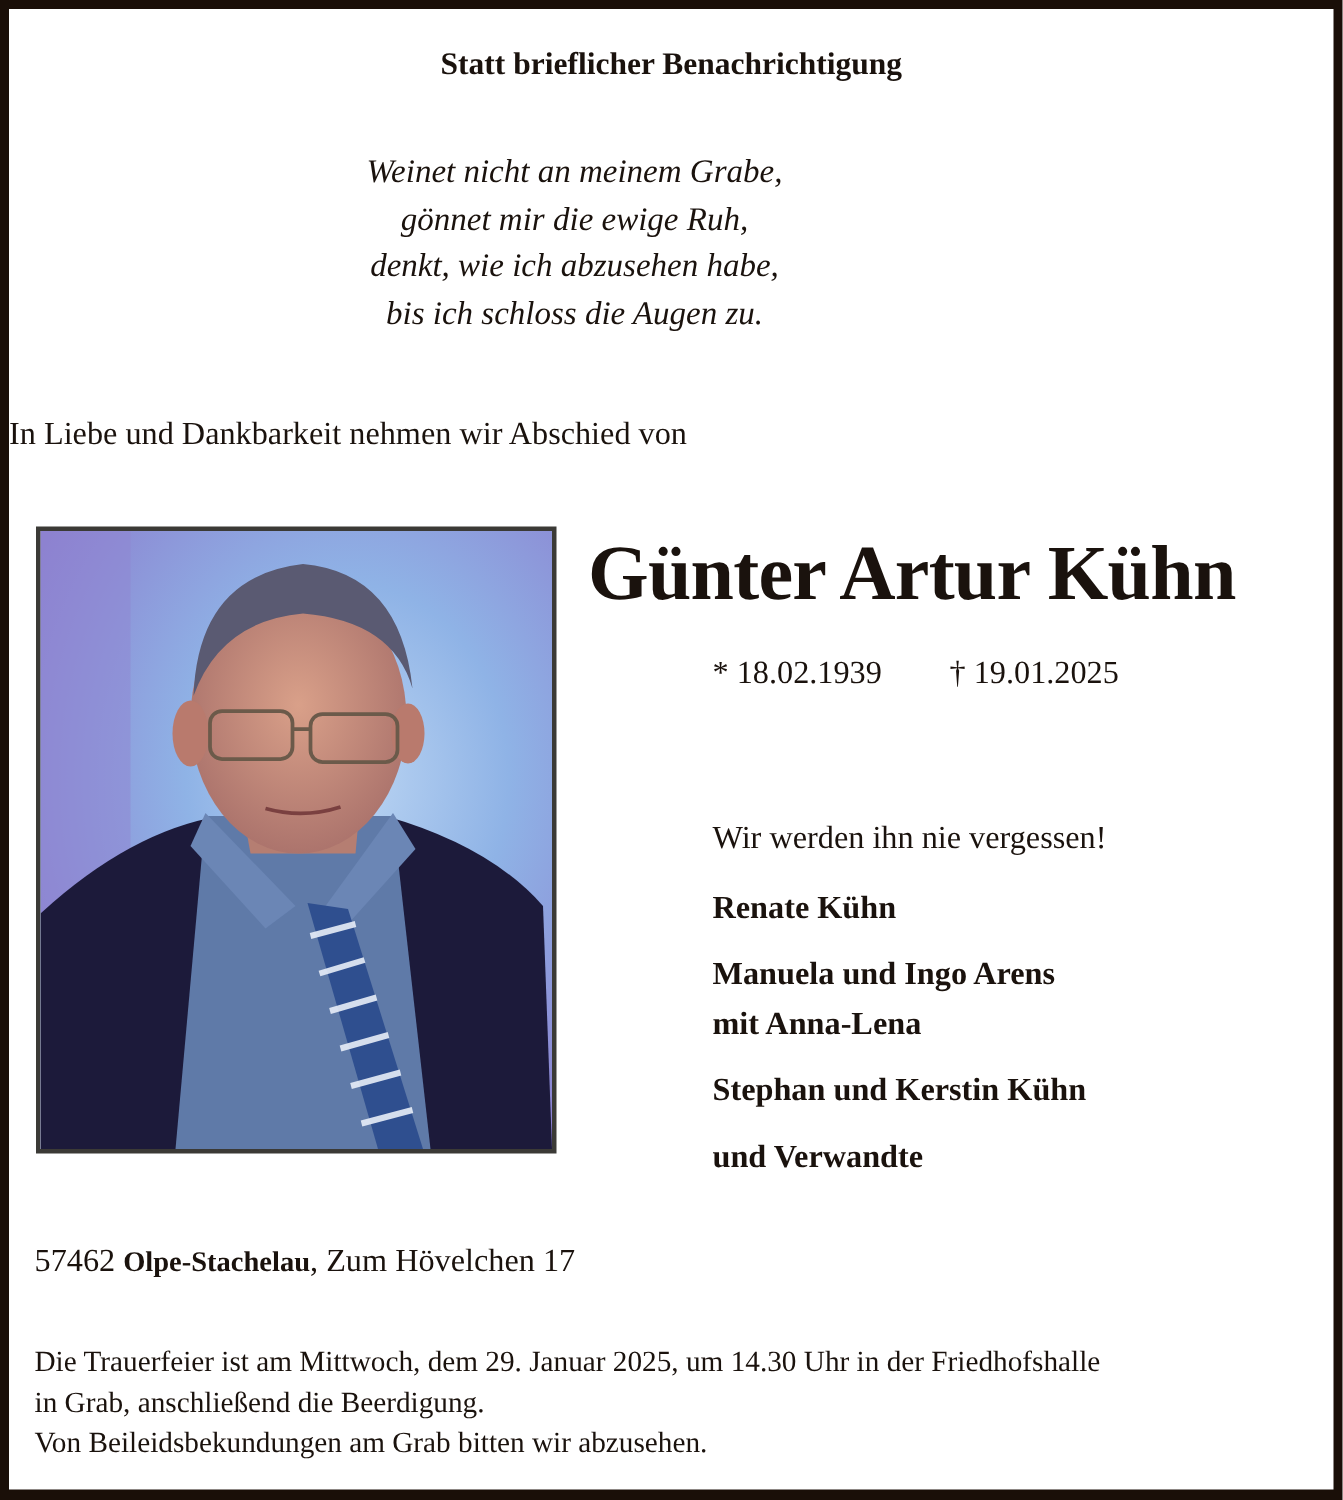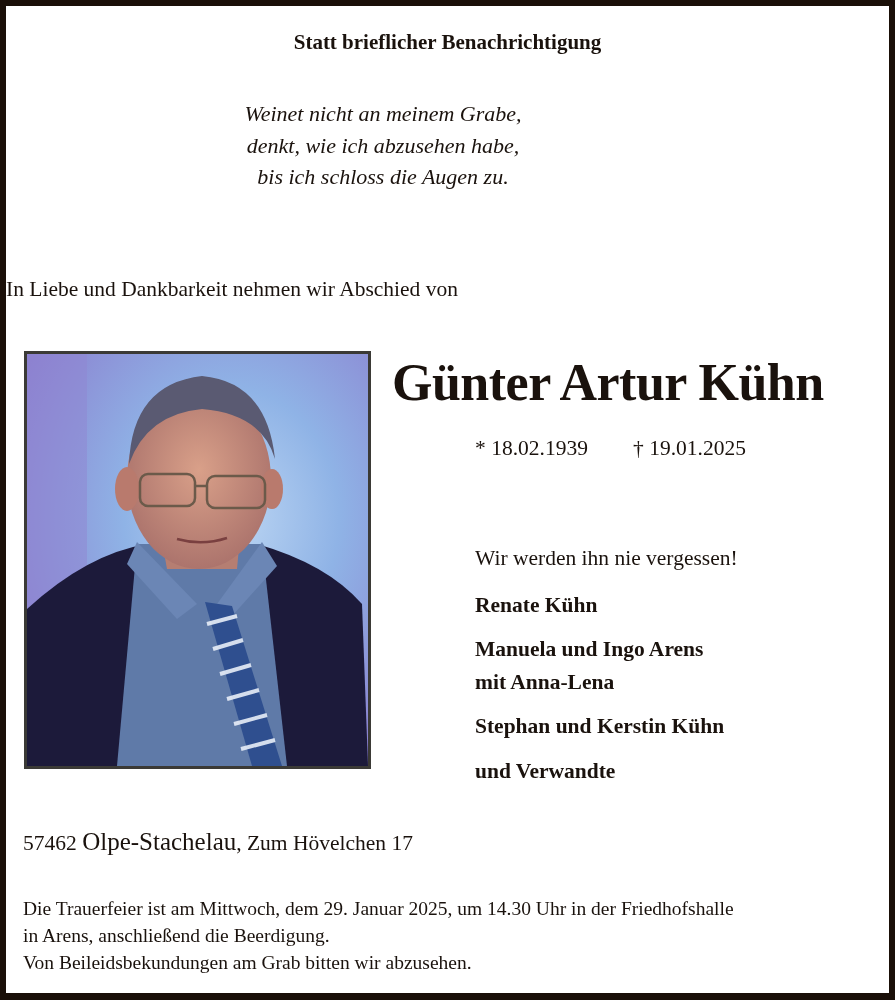--- a/index.html
+++ b/index.html
@@ -40,36 +40,37 @@
       top: 430px; font-family: "Liberation Serif", serif; font-size: 21.5px; white-space: nowrap;
     }
     .family {
       left: 469px; top: 540px; font-family: "Liberation Serif", serif; font-size: 21.5px;
     }
     .family .row { position: absolute; left: 0; white-space: nowrap; }
     .family .b { font-weight: bold; }
     .address {
       left: 17px; top: 822px; font-family: "Liberation Serif", serif; font-size: 21.5px; white-space: nowrap;
     }
-    .address .city { font-weight: normal; font-size: 25px; }
+    .address .city { font-weight: bold; font-size: 19px; }
     .notice {
       left: 17px; top: 889px; width: 860px;
       font-family: "Liberation Serif", serif; font-size: 19.5px; line-height: 27px;
     }
     .notice div { white-space: nowrap; }
   </style>
 </head>
 <body>
 
 <div class="page">
 
   <div class="abs header">Statt brieflicher Benachrichtigung</div>
 
   <div class="abs poem">
     <div>Weinet nicht an meinem Grabe,</div>
+    <div>gönnet mir die ewige Ruh,</div>
     <div>denkt, wie ich abzusehen habe,</div>
     <div>bis ich schloss die Augen zu.</div>
   </div>
 
   <div class="abs intro">In Liebe und Dankbarkeit nehmen wir Abschied von</div>
 
   <div class="abs photo" title="Portrait photo of an elderly man with glasses, dark suit, blue shirt and striped tie">
     <svg width="341" height="412" viewBox="0 0 341 412" xmlns="http://www.w3.org/2000/svg">
       <defs>
         <radialGradient id="bg" cx="60%" cy="40%" r="70%">
@@ -136,17 +137,17 @@
   </div>
 
   <div class="abs address">
     <span>57462</span>
     <span class="city">Olpe-Stachelau</span><span>,</span>
     <span>Zum Hövelchen 17</span>
   </div>
 
   <div class="abs notice">
     <div>Die Trauerfeier ist am Mittwoch, dem 29. Januar 2025, um 14.30 Uhr in der Friedhofshalle</div>
-    <div>in Arens, anschließend die Beerdigung.</div>
+    <div>in Grab, anschließend die Beerdigung.</div>
     <div>Von Beileidsbekundungen am Grab bitten wir abzusehen.</div>
   </div>
 
 </div>
 
 </body></html>

